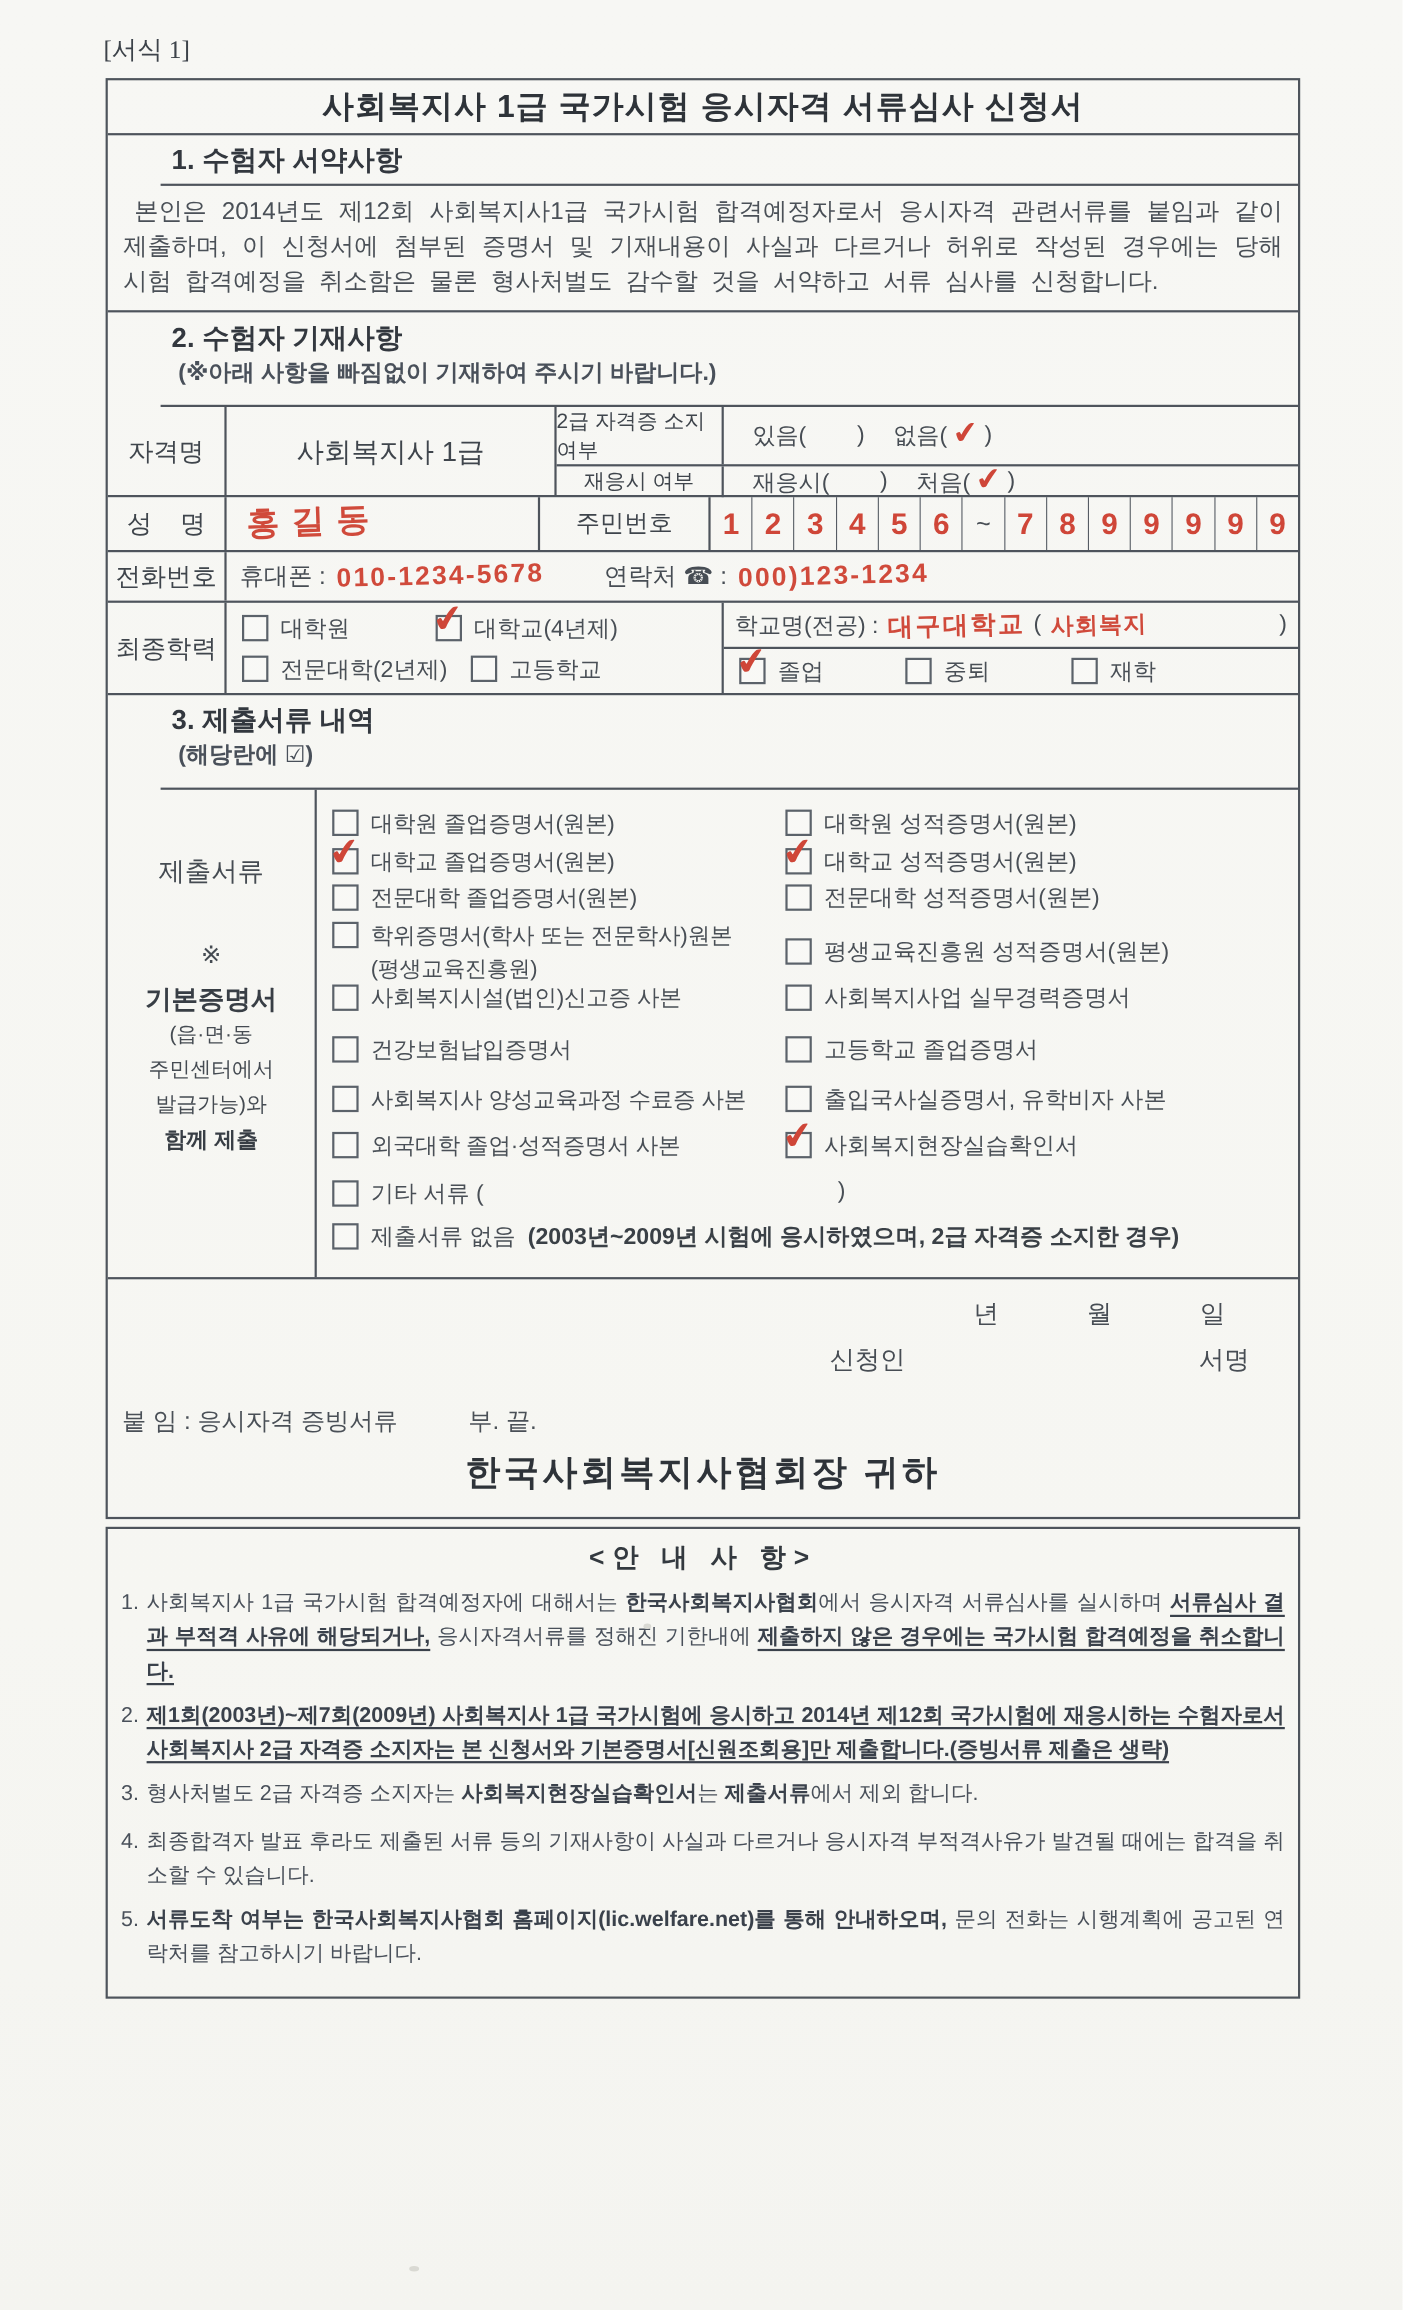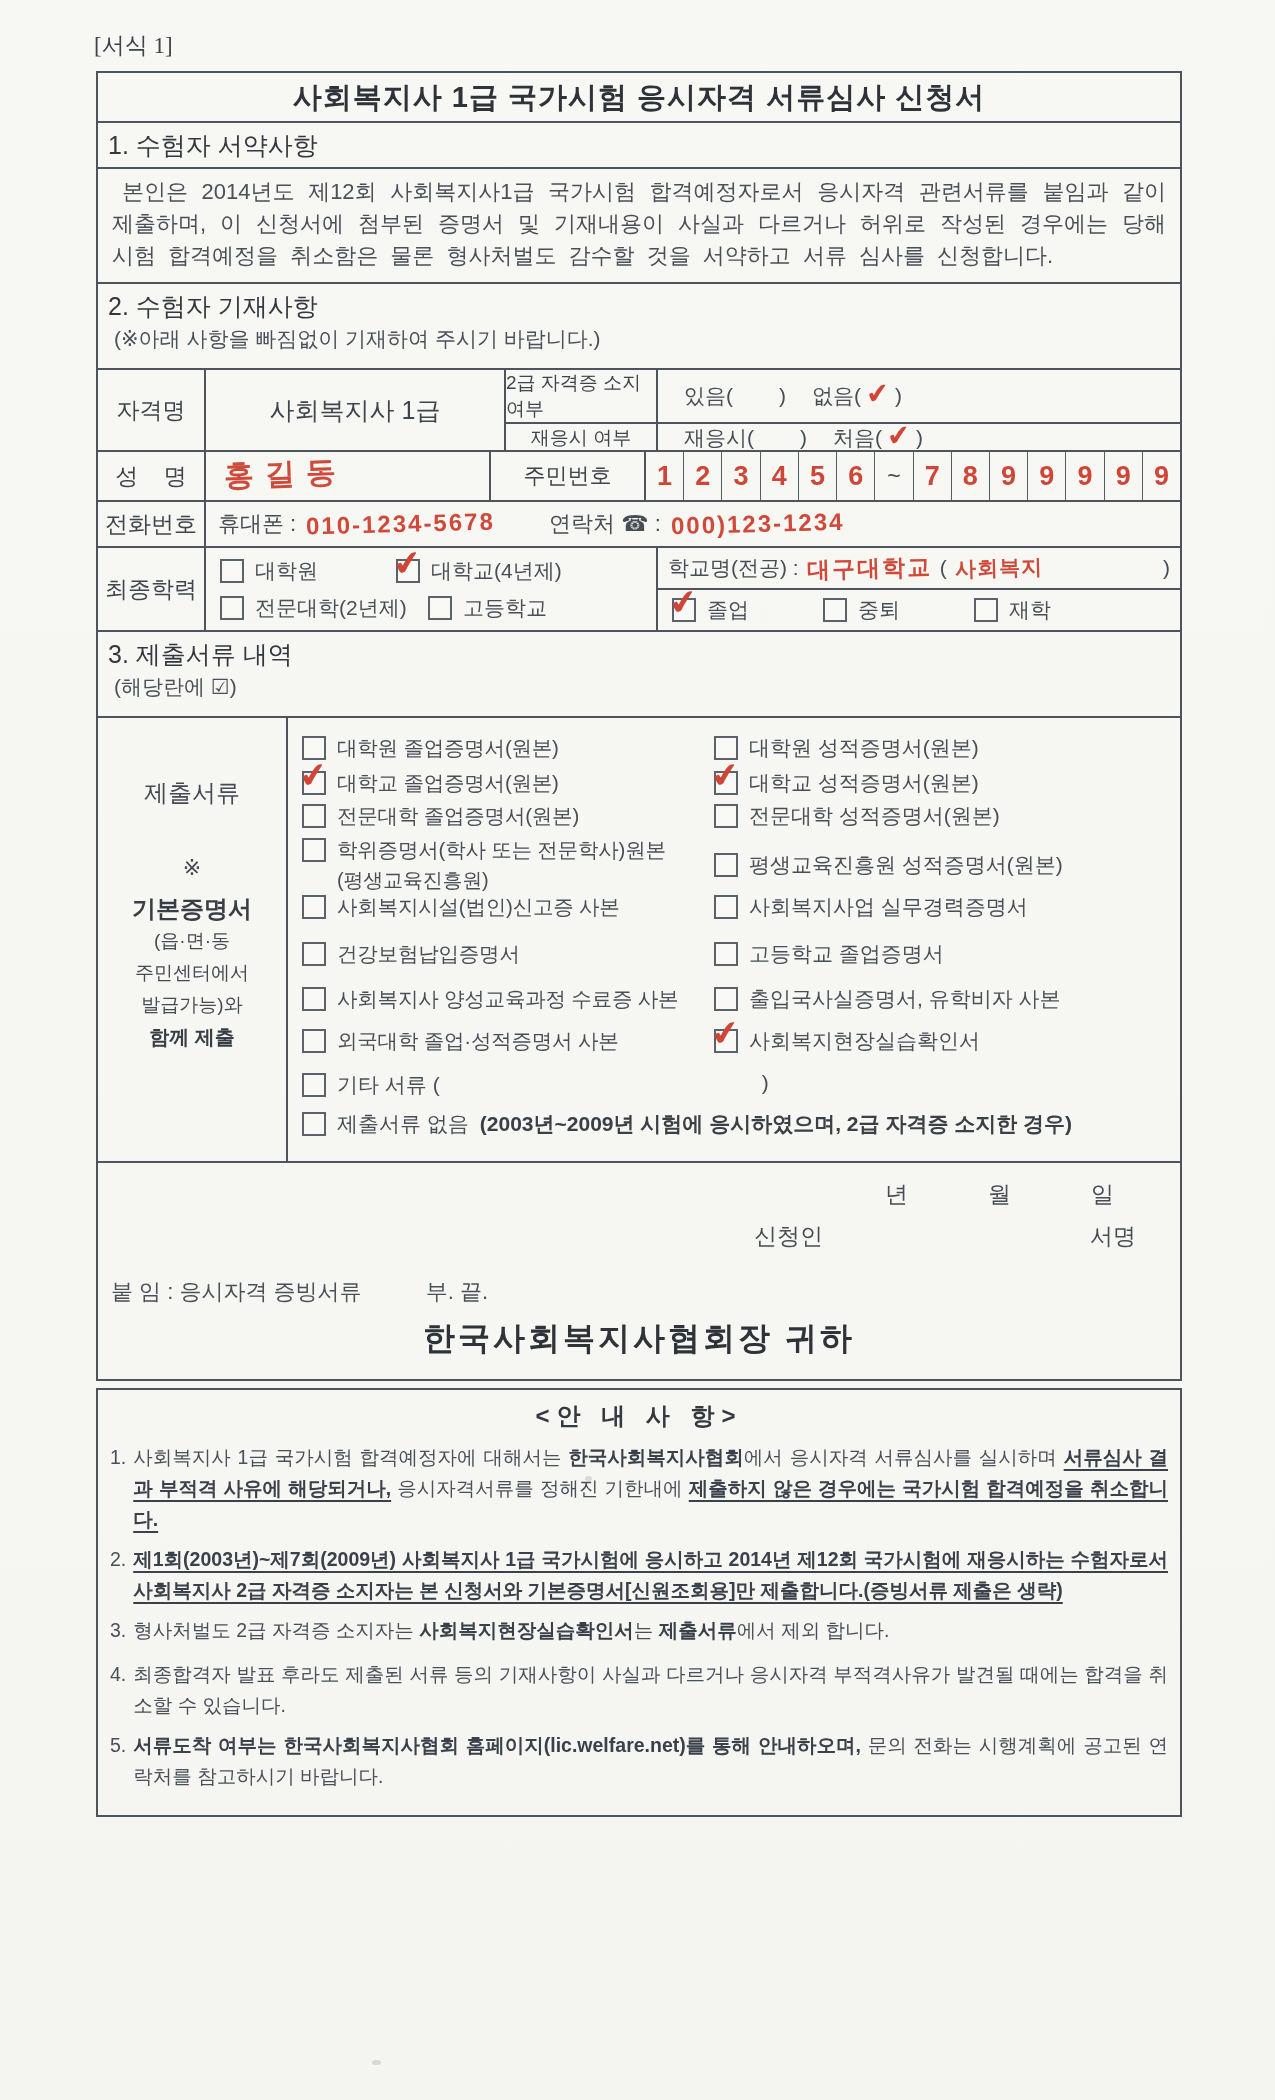--- a/index.html
+++ b/index.html
@@ -2,21 +2,21 @@
 <html lang="ko"><head>
 <meta charset="utf-8">
 <style>
   html,body{margin:0;padding:0;}
   .page{position:relative;width:1275px;height:2100px;background:linear-gradient(180deg,#f7f7f4 0%,#f6f6f2 70%,#f4f4f0 100%);
         font-family:"Liberation Sans","DejaVu Sans",sans-serif;color:#474d54;overflow:hidden;}
   .formtag{padding:30px 0 0 94px;font-size:23px;color:#3d434a;font-family:"Liberation Serif","DejaVu Serif",serif;}
   .box{margin:10px 0 0 96px;width:1086px;border:2px solid #4e545c;box-sizing:border-box;}
   .title{height:48px;line-height:48px;text-align:center;font-size:29px;font-weight:bold;color:#2e3339;
          letter-spacing:1px;border-bottom:2px solid #4e545c;}
-  .sechead{font-size:25px;font-weight:normal;color:#33383f;padding:6px 10px 5px;border-bottom:2px solid #4e545c;}
+  .sechead{font-size:25px;font-weight:bold;color:#33383f;padding:6px 10px 5px;border-bottom:2px solid #4e545c;margin-left:48px;}
   .sechead .note{font-size:21px;margin-left:6px;}
   .pledge{font-size:22px;line-height:32px;color:#4a5057;text-align:justify;padding:7px 14px 10px;
           border-bottom:2px solid #4e545c;word-spacing:6px;text-indent:10px;}
   
   .r{display:flex;border-bottom:2px solid #4e545c;align-items:stretch;}
   .c{border-right:2px solid #4e545c;box-sizing:border-box;}
   .c:last-child,.nob{border-right:none;}
   .lab{display:flex;align-items:center;justify-content:center;font-size:23px;color:#3f454c;white-space:pre;}
   .w1{width:108px;flex:none;}
   .rA{height:80px;}

